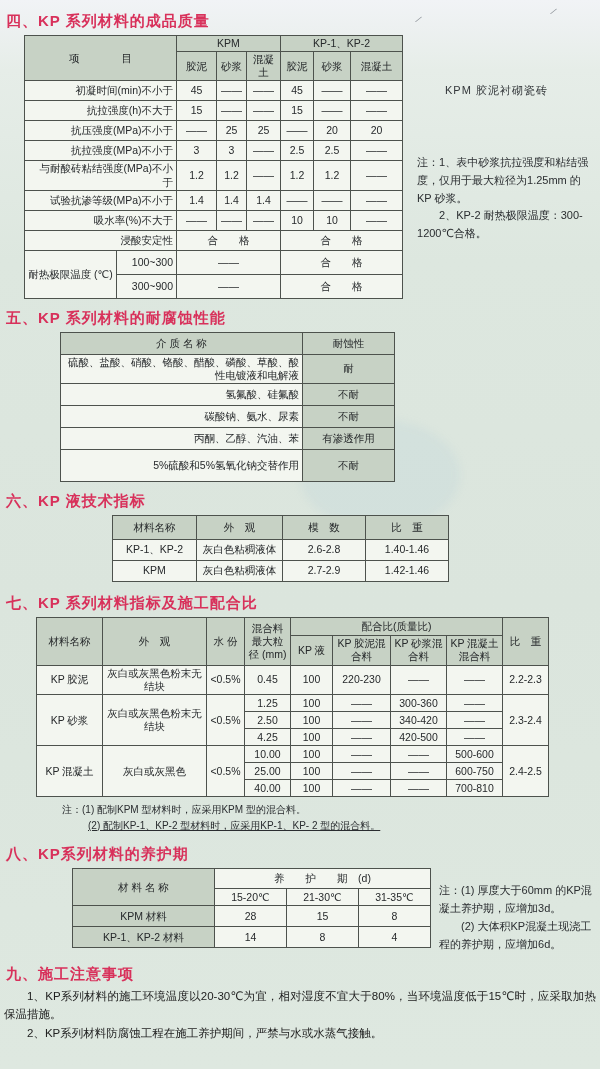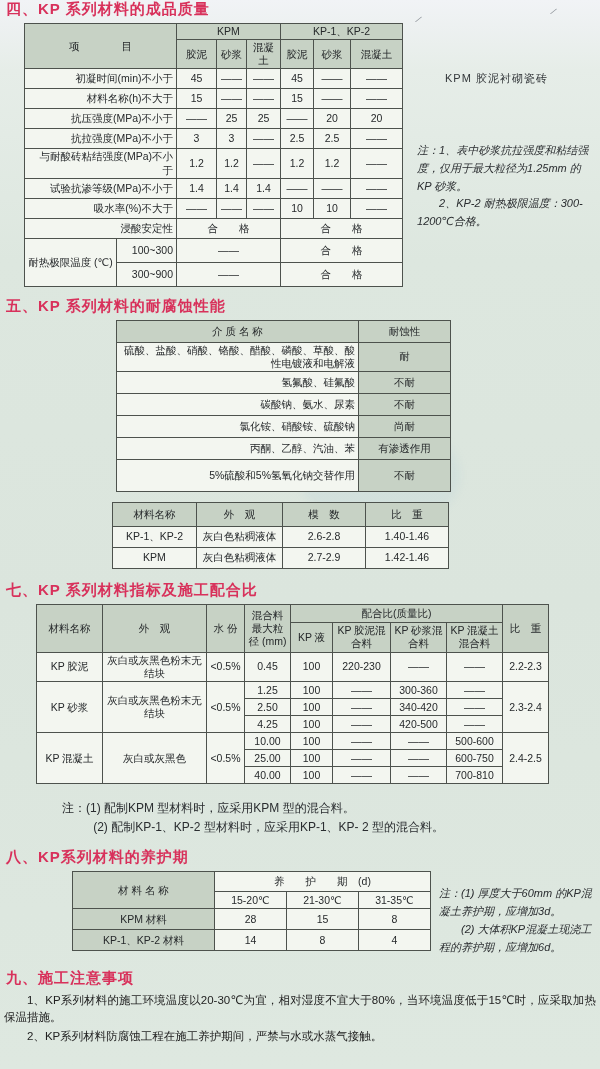--- a/index.html
+++ b/index.html
@@ -17,40 +17,40 @@
   td,th{
     border:1px solid #4d524d;font-weight:normal;text-align:center;
     padding:1px 3px;font-size:10.5px;line-height:1.25;background:#f3f6f0;
     overflow:hidden;
   }
   .sh{background:#c7d2c5;}
   .lbl{text-align:right;padding-left:6px;}
   .sec{position:relative;}
   .flexrow{display:flex;align-items:flex-start;}
   .noteblock{font-size:11px;line-height:1.62;color:#2a2d30;}
-  .noteblock p{margin:0;font-style:italic;}
+  .noteblock p{margin:0;}
   .ind{text-indent:2em;}
   .caption{font-size:11px;color:#33373a;letter-spacing:1px;}
-  .notes7{font-size:12px;line-height:1.55;margin:15px 0 0 62px;color:#2a2d30;}
+  .notes7{font-size:10px;line-height:1.55;margin:5px 0 0 62px;color:#2a2d30;}
   .notes7 p{margin:0;}
-  .notes7 .n2{padding-left:2.6em;}
+  .notes7 .n2{padding-left:2.6em;text-decoration:underline;}
   .para{font-size:11.5px;line-height:1.5;margin:2px 4px 0 4px;text-align:justify;text-indent:2em;color:#222;}
   
   .smudge{position:absolute;border-radius:50%;filter:blur(4px);pointer-events:none;}
   .penmark{position:absolute;color:#8a8f96;font-size:10px;transform:rotate(18deg);pointer-events:none;}
 </style>
 </head>
 <body>
 
 <div class="smudge" style="left:243px;top:192px;width:18px;height:30px;background:rgba(164,132,96,.35);"></div>
 <div class="smudge" style="left:300px;top:420px;width:160px;height:110px;background:rgba(150,190,210,.12);"></div>
 <div class="penmark" style="left:553px;top:6px;">⁄</div>
 <div class="penmark" style="left:418px;top:14px;">⁄</div>
 
-<div class="sec" style="padding-top:0;border-radius:7px;">
+<div class="sec" style="padding-top:12px;border-radius:7px;">
   <h2 class="title">四、KP 系列材料的成品质量</h2>
   <div class="flexrow">
     <table style="width:378px;margin-left:24px;">
       <colgroup>
           <col style="width:92px">
           <col style="width:60px">
           <col style="width:40px">
           <col style="width:30px">
           <col style="width:34px">
           <col style="width:33px">
@@ -74,21 +74,21 @@
       <tr style="height:20px">
         <td class="lbl" colspan="2">初凝时间(min)不小于</td>
         <td>45</td>
             <td>——</td>
             <td>——</td>
             <td>45</td>
             <td>——</td>
             <td>——</td>
       </tr>
       <tr style="height:20px">
-        <td class="lbl" colspan="2">材料名称(h)不大于</td>
+        <td class="lbl" colspan="2">抗拉强度(h)不大于</td>
         <td>15</td>
             <td>——</td>
             <td>——</td>
             <td>15</td>
             <td>——</td>
             <td>——</td>
       </tr>
       <tr style="height:20px">
         <td class="lbl" colspan="2">抗压强度(MPa)不小于</td>
         <td>——</td>
@@ -158,21 +158,21 @@
         <p>注：1、表中砂浆抗拉强度和粘结强度，仅用于最大粒径为1.25mm 的KP 砂浆。</p>
         <p class="ind">2、KP-2 耐热极限温度：300-1200℃合格。</p>
       </div>
     </div>
   </div>
 </div>
 
 <div class="sec" style="margin-top:10px;">
   <h2 class="title">五、KP 系列材料的耐腐蚀性能</h2>
   <div class="flexrow">
-    <table style="width:334px;margin-left:116px;font-size:11px;">
+    <table style="width:334px;margin-left:60px;font-size:11px;">
       <colgroup>
           <col style="width:242px">
           <col style="width:92px">
         </colgroup>
       <tbody>
           <tr style="height:22px">
         <th class="sh">介 质 名 称</th>
         <th class="sh">耐蚀性</th>
       </tr>
       <tr>
@@ -181,37 +181,34 @@
       </tr>
       <tr style="height:22px">
         <td class="lbl">氢氟酸、硅氟酸</td>
         <td class="sh">不耐</td>
       </tr>
       <tr style="height:22px">
         <td class="lbl">碳酸钠、氨水、尿素</td>
         <td class="sh">不耐</td>
       </tr>
       <tr style="height:22px">
-        <td class="lbl">氯化铵、硝酸铵、硫酸钠</td>
-        <td class="sh">尚耐</td>
-      </tr>
-      <tr style="height:22px">
         <td class="lbl">丙酮、乙醇、汽油、苯</td>
         <td class="sh">有渗透作用</td>
       </tr>
       <tr style="height:32px">
         <td class="lbl">5%硫酸和5%氢氧化钠交替作用</td>
         <td class="sh">不耐</td>
       </tr>
     </tbody>
       </table>
   </div>
 </div>
 
 <div class="sec" style="margin-top:10px;">
+  <h2 class="title">六、KP 液技术指标</h2>
   <table style="width:336px;margin-left:112px;">
     <colgroup>
         <col style="width:84px">
         <col style="width:86px">
         <col style="width:83px">
         <col style="width:83px">
       </colgroup>
     <tbody>
         <tr style="height:24px">
       <th class="sh">材料名称</th>

